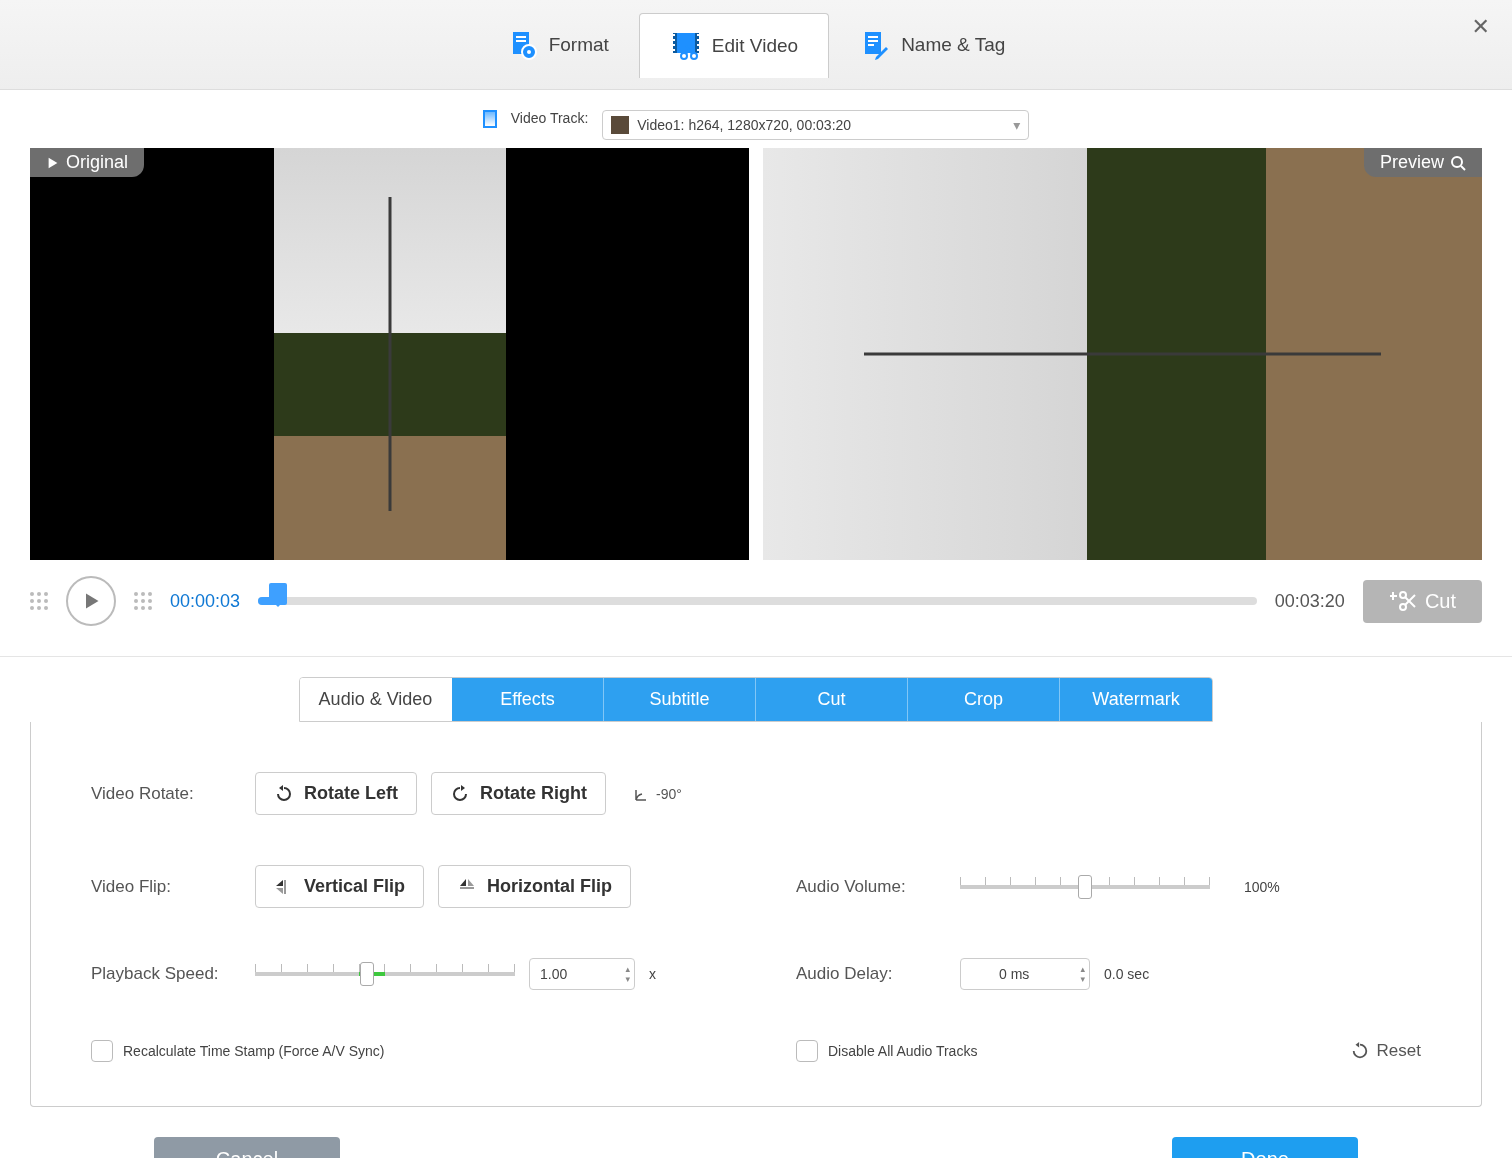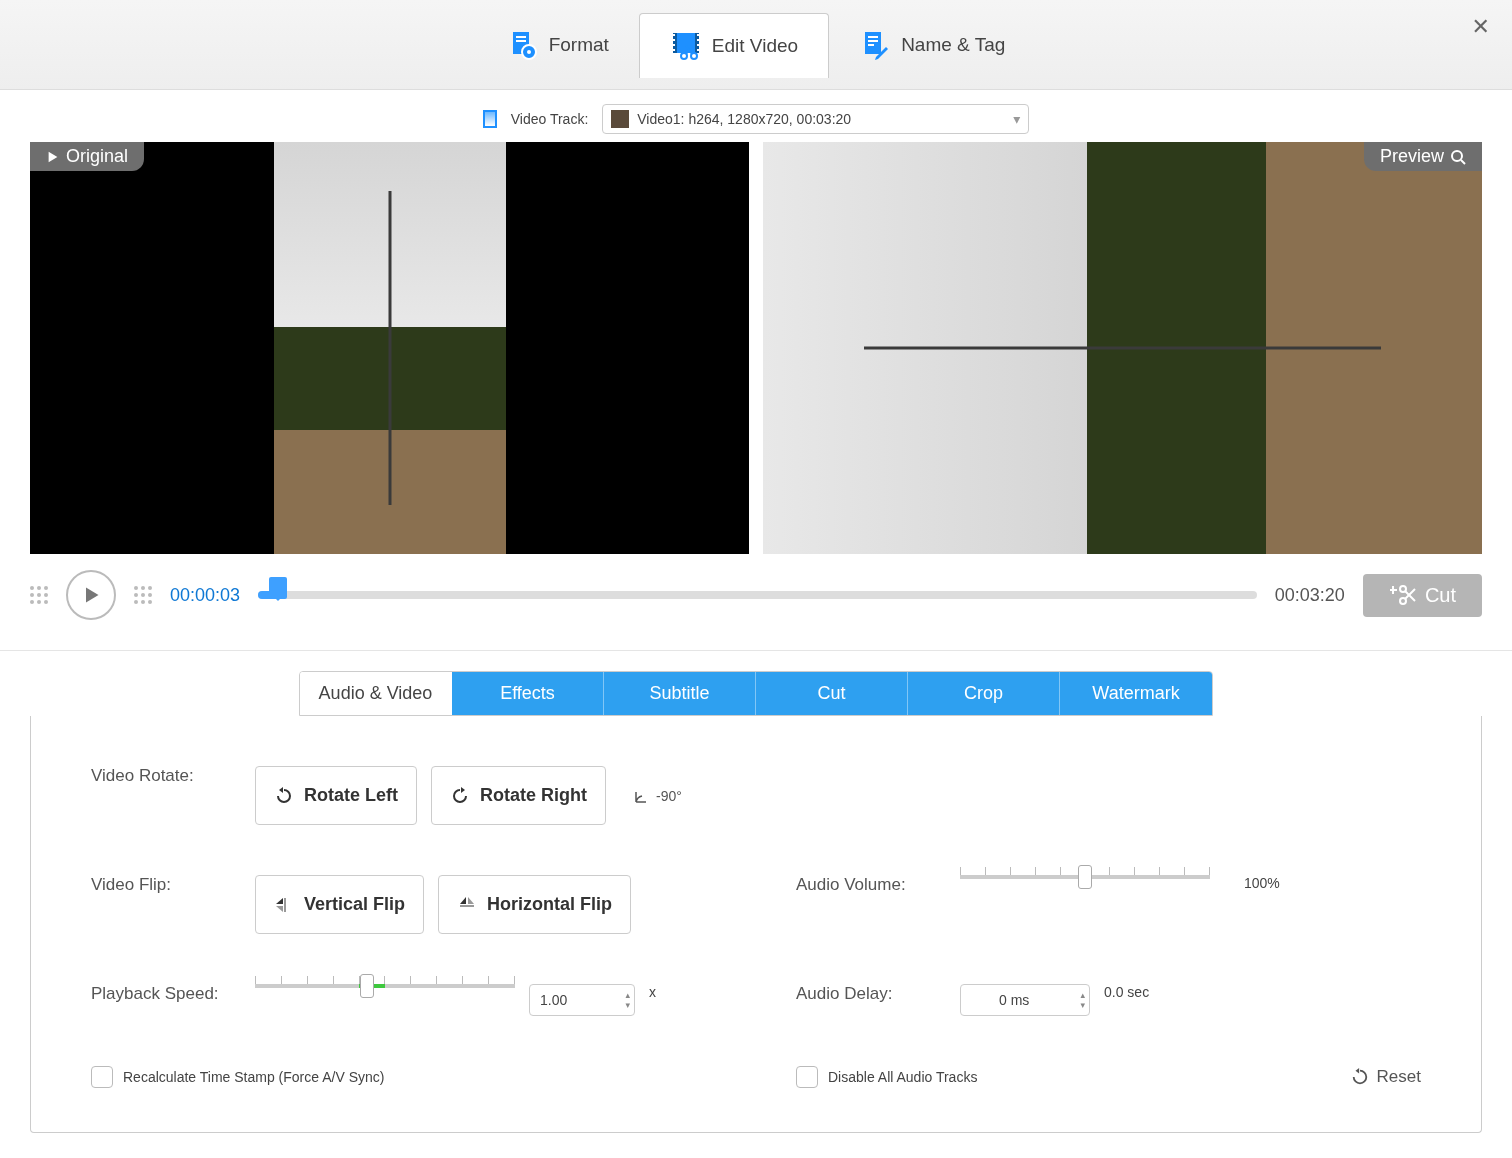--- a/index.html
+++ b/index.html
@@ -8,21 +8,21 @@
 
 .top-bar { position: relative; height: 90px; border-bottom: 1px solid #ddd; display: flex; align-items: center; justify-content: center; background: linear-gradient(#f5f5f5, #eee); }
 .close-x { position: absolute; right: 22px; top: 14px; font-size: 22px; color: #666; cursor: pointer; }
 .top-tabs { display: flex; gap: 0; }
 .top-tab { display: flex; align-items: center; gap: 10px; padding: 16px 30px; font-size: 19px; color: #444; cursor: pointer; }
 .top-tab.active { background: #fff; border: 1px solid #ccc; border-bottom: none; border-top-left-radius: 4px; border-top-right-radius: 4px; position: relative; top: 1px; }
 .top-tab .icon { width: 32px; height: 32px; display: flex; align-items: center; justify-content: center; }
 .top-tab .icon svg { width: 32px; height: 32px; }
 
 
-.track-row { display: flex; align-items: center; justify-content: center; gap: 14px; padding: 14px 0 8px; }
+.track-row { display: flex; justify-content: center; gap: 14px; padding: 20px 0 8px; }
 .track-icon { width: 14px; height: 18px; border: 2px solid #1e90ff; background: linear-gradient(#6cb8ff,#fff); }
 .track-dd { width: 427px; height: 30px; border: 1px solid #ccc; border-radius: 4px; display: flex; align-items: center; padding: 0 8px; background: #fff; }
 .track-dd .thumb { width: 18px; height: 18px; background: #5a4a3a; margin-right: 8px; }
 .track-dd .arrow { margin-left: auto; color: #999; }
 
 
 .previews { display: flex; gap: 14px; padding: 0 30px; position: relative; }
 .preview-pane { position: relative; flex: 1; height: 412px; background: #000; overflow: hidden; }
 .preview-pane.right { background: #777; }
 .pane-label { position: absolute; top: 0; padding: 4px 16px; background: #6e6e6e; color: #fff; font-size: 18px; display: flex; align-items: center; gap: 6px; z-index: 10; }
@@ -59,23 +59,23 @@
 
 .sub-tabs-row { display: flex; justify-content: center; padding-top: 20px; }
 .sub-tabs { display: flex; border: 1px solid #ccc; border-top-left-radius: 4px; border-top-right-radius: 4px; overflow: hidden; }
 .sub-tab { width: 152px; text-align: center; padding: 11px 0; background: #2ea0f0; color: #fff; border-right: 1px solid rgba(255,255,255,0.4); font-size: 18px; cursor: pointer; }
 .sub-tab:last-child { border-right: none; }
 .sub-tab.active { background: #fff; color: #444; }
 
 
 .panel { margin: 0 30px; border: 1px solid #ccc; border-top: none; border-radius: 0 0 4px 4px; padding: 50px 60px 44px; }
 .controls-grid { display: grid; grid-template-columns: 1fr 1fr; gap: 50px 80px; }
-.ctrl-row { display: flex; gap: 14px; }
+.ctrl-row { display: flex; align-items: center; gap: 14px; }
 .ctrl-label { width: 150px; font-size: 17px; color: #555; }
-.btn { display: flex; align-items: center; gap: 10px; border: 1px solid #ccc; border-radius: 4px; padding: 18px 18px; background: #fff; font-size: 18px; font-weight: 600; color: #333; cursor: pointer; }
+.btn { display: flex; align-items: center; gap: 10px; border: 1px solid #ccc; border-radius: 4px; padding: 10px 18px; background: #fff; font-size: 18px; font-weight: 600; color: #333; cursor: pointer; }
 .btn .bicon { width: 20px; height: 20px; display: flex; align-items: center; justify-content: center; }
 .rot-val { display: flex; align-items: center; gap: 6px; margin-left: 14px; color: #555; }
 
 .hslider { width: 250px; height: 4px; background: #ccc; position: relative; }
 .hslider .ticks { position: absolute; top: -8px; left: 0; right: 0; display: flex; justify-content: space-between; }
 .hslider .ticks span { width: 1px; height: 8px; background: #bbb; }
 .hslider .fill { position: absolute; left: 0; height: 4px; background: #3ec83e; }
 .hslider .thumb { position: absolute; top: -10px; width: 14px; height: 24px; background: #fff; border: 1px solid #aaa; border-radius: 3px; transform: translateX(-50%); }
 
 .spin-input { width: 106px; height: 32px; border: 1px solid #ccc; border-radius: 4px; display: flex; align-items: center; padding-left: 10px; background: #fff; }

